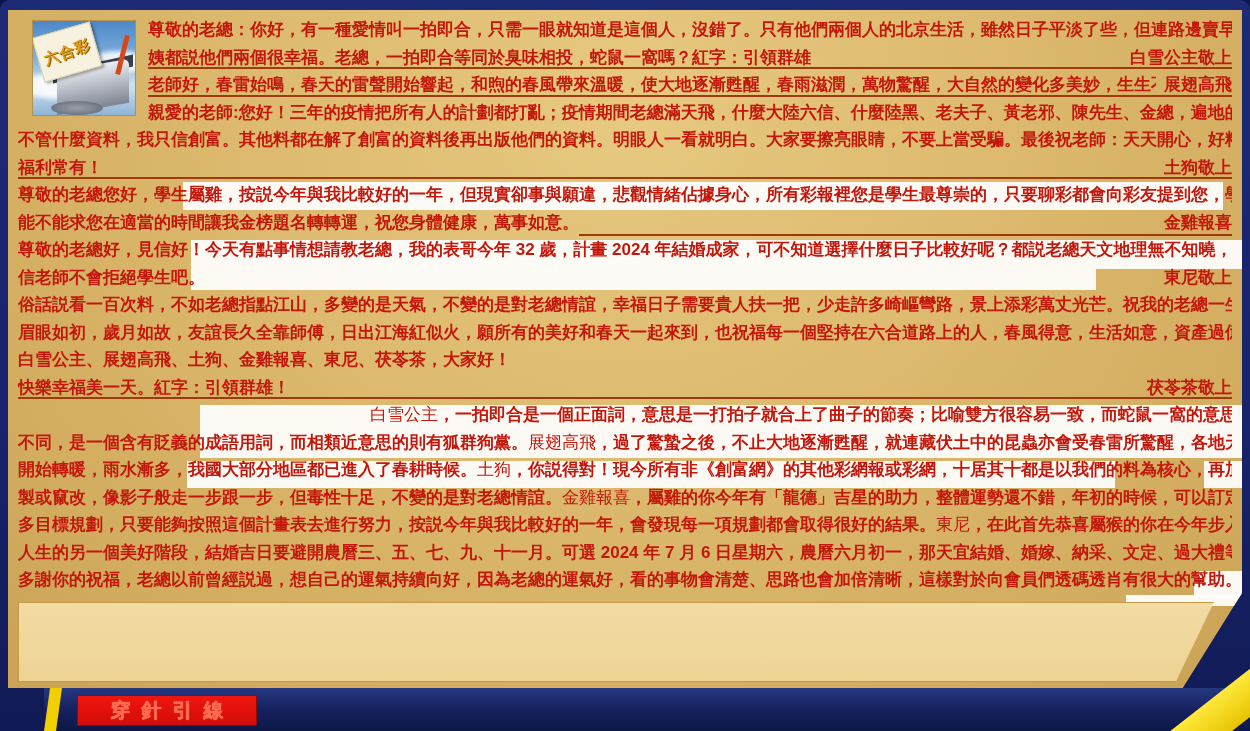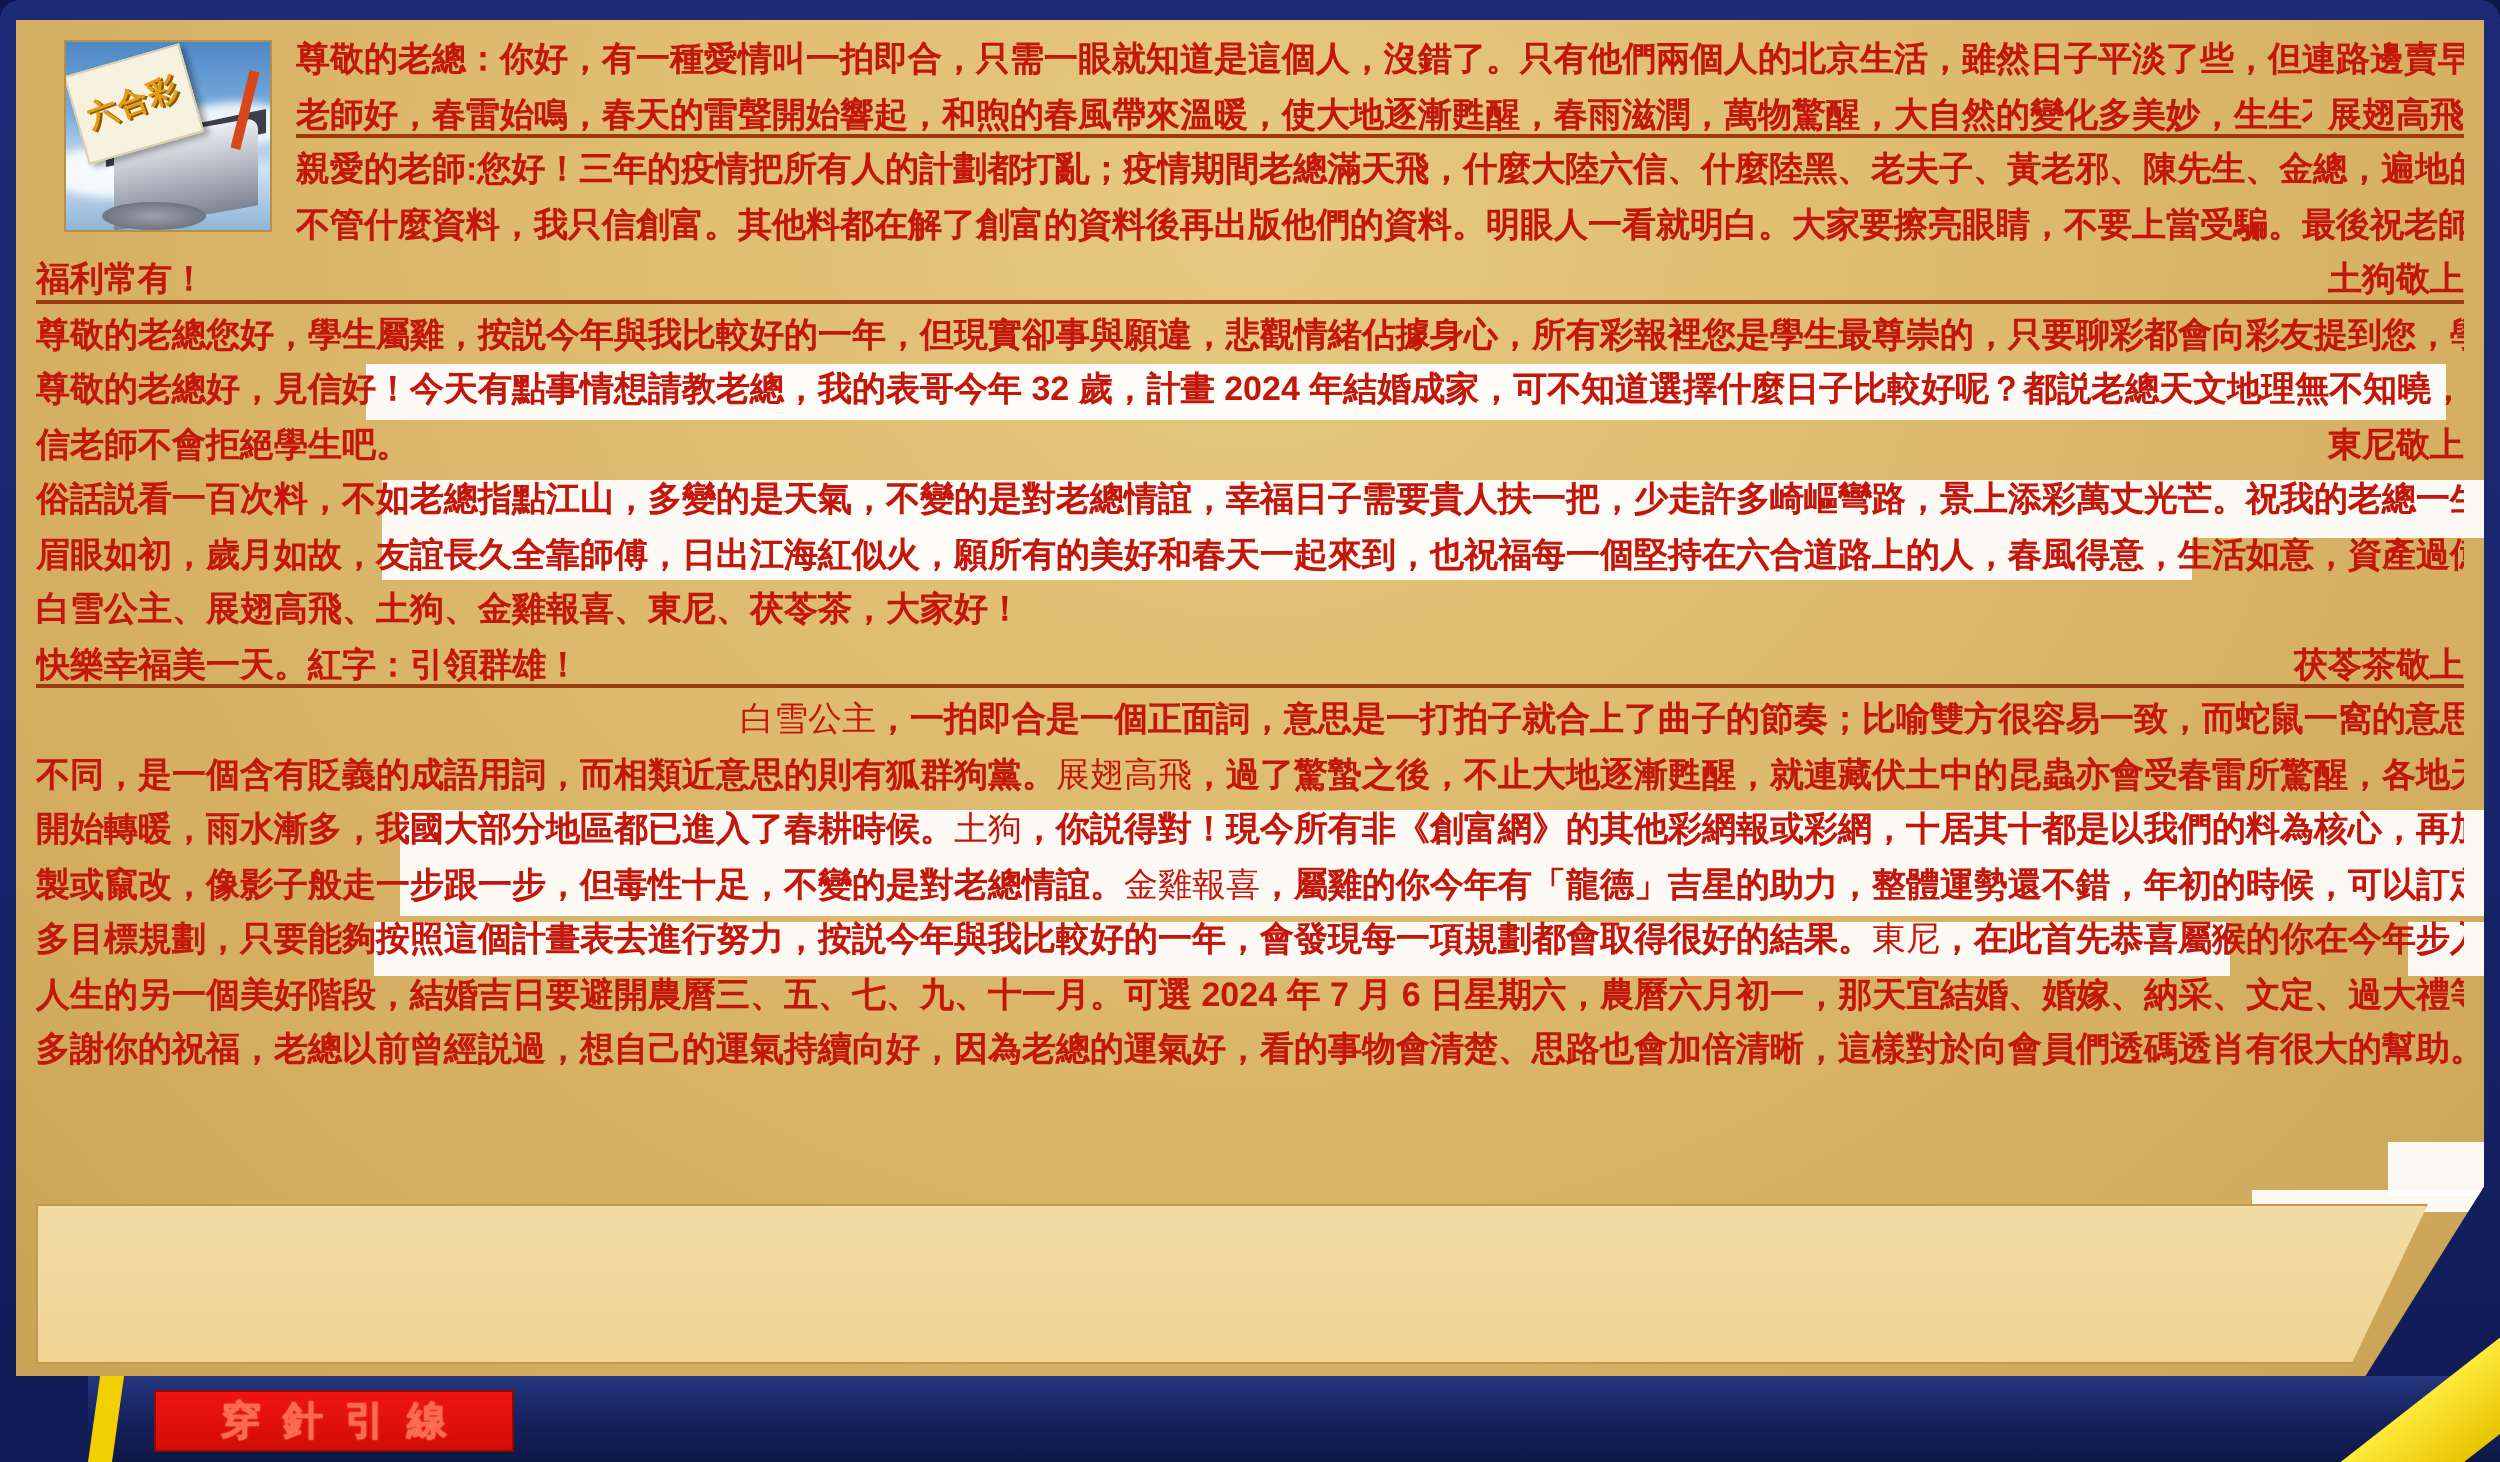--- a/index.html
+++ b/index.html
@@ -98,37 +98,47 @@
         <div class="pedestal"></div>
         <div class="envelope">
           <span>六合彩</span>
         </div>
       </div>
 
     <div class="line">
           <span class="txt"><span>尊敬的老總：你好，有一種愛情叫一拍即合，只需一眼就知道是這個人，沒錯了。只有他們兩個人的北京生活，雖然日子平淡了些，但連路邊賣早餐的阿</span></span>
         </div>
         <div class="line ul-full">
+          <span class="txt"><span>姨都説他們兩個很幸福。老總，一拍即合等同於臭味相投，蛇鼠一窩嗎？紅字：引領群雄</span></span>
+          <span class="fill"></span>
+          <span class="sign">白雪公主敬上</span>
+        </div>
+        <div class="line ul-full">
           <span class="txt"><span>老師好，春雷始鳴，春天的雷聲開始響起，和煦的春風帶來溫暖，使大地逐漸甦醒，春雨滋潤，萬物驚醒，大自然的變化多美妙，生生不息。</span></span>
           <span class="fill"></span>
           <span class="sign">展翅高飛</span>
         </div>
         <div class="line">
           <span class="txt"><span>親愛的老師:您好！三年的疫情把所有人的計劃都打亂；疫情期間老總滿天飛，什麼大陸六信、什麼陸黑、老夫子、黃老邪、陳先生、金總，遍地的割韭菜。</span></span>
         </div>
         <div class="line">
           <span class="txt"><span>不管什麼資料，我只信創富。其他料都在解了創富的資料後再出版他們的資料。明眼人一看就明白。大家要擦亮眼睛，不要上當受騙。最後祝老師：天天開心，好料不斷！</span></span>
         </div>
         <div class="line ul-full">
           <span class="txt"><span>福利常有！</span></span>
           <span class="fill"></span>
           <span class="sign">土狗敬上</span>
         </div>
         <div class="line">
           <span class="txt"><span>尊敬的老總您好，學生屬雞，按説今年與我比較好的一年，但現實卻事與願違，悲觀情緒佔據身心，所有彩報裡您是學生最尊崇的，只要聊彩都會向彩友提到您，學生</span></span>
+        </div>
+        <div class="line ul-tail">
+          <span class="txt"><span>能不能求您在適當的時間讓我金榜題名轉轉運，祝您身體健康，萬事如意。</span></span>
+          <span class="fill"></span>
+          <span class="sign">金雞報喜</span>
         </div>
         <div class="line">
           <span class="txt"><span>尊敬的老總好，見信好！今天有點事情想請教老總，我的表哥今年 32 歲，計畫 2024 年結婚成家，可不知道選擇什麼日子比較好呢？都説老總天文地理無不知曉，相</span></span>
         </div>
         <div class="line">
           <span class="txt"><span>信老師不會拒絕學生吧。</span></span>
           <span class="fill"></span>
           <span class="sign">東尼敬上</span>
         </div>
         <div class="line">

